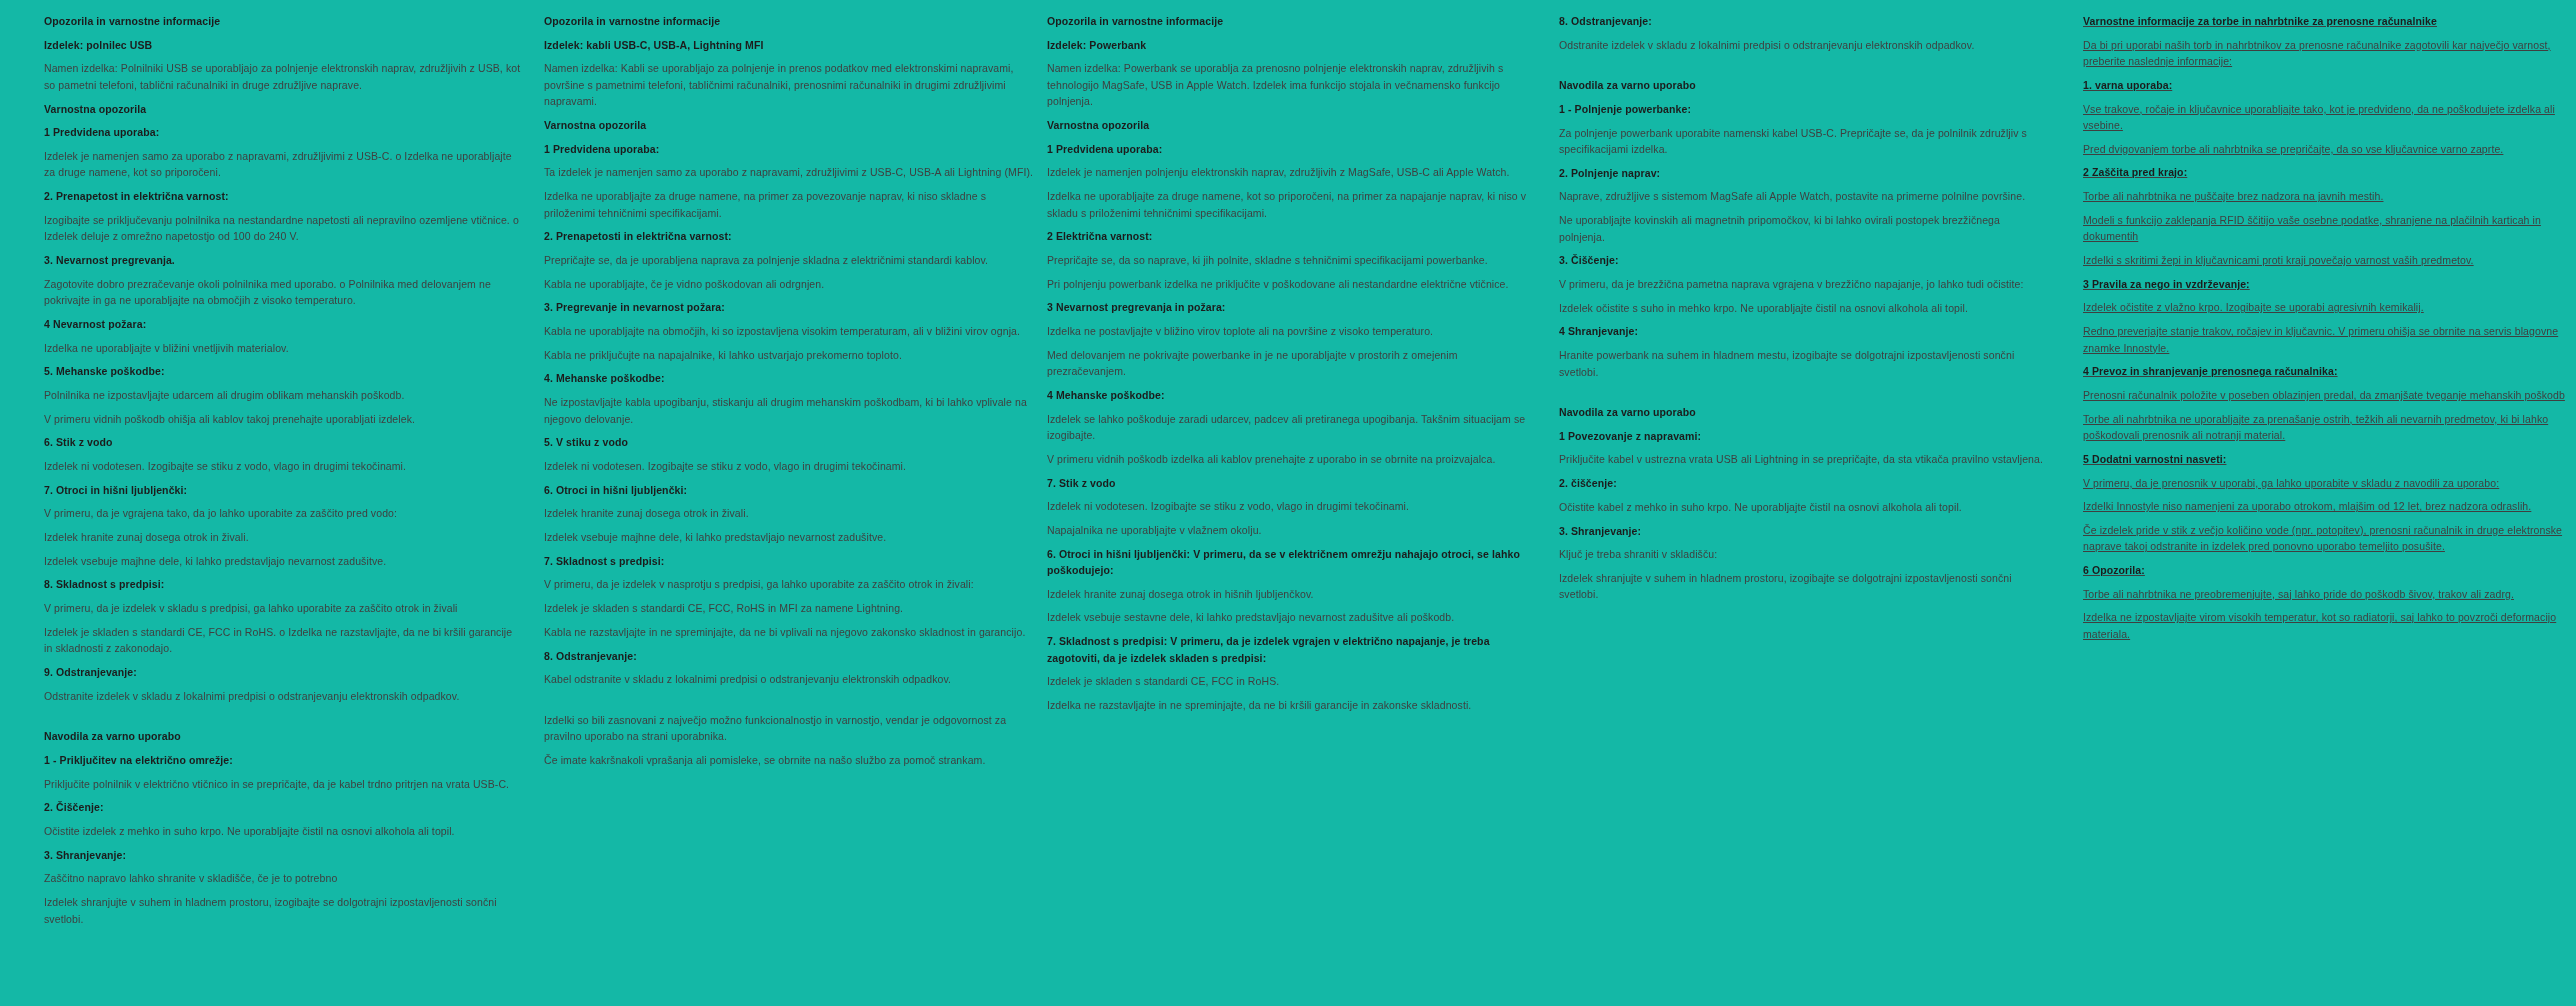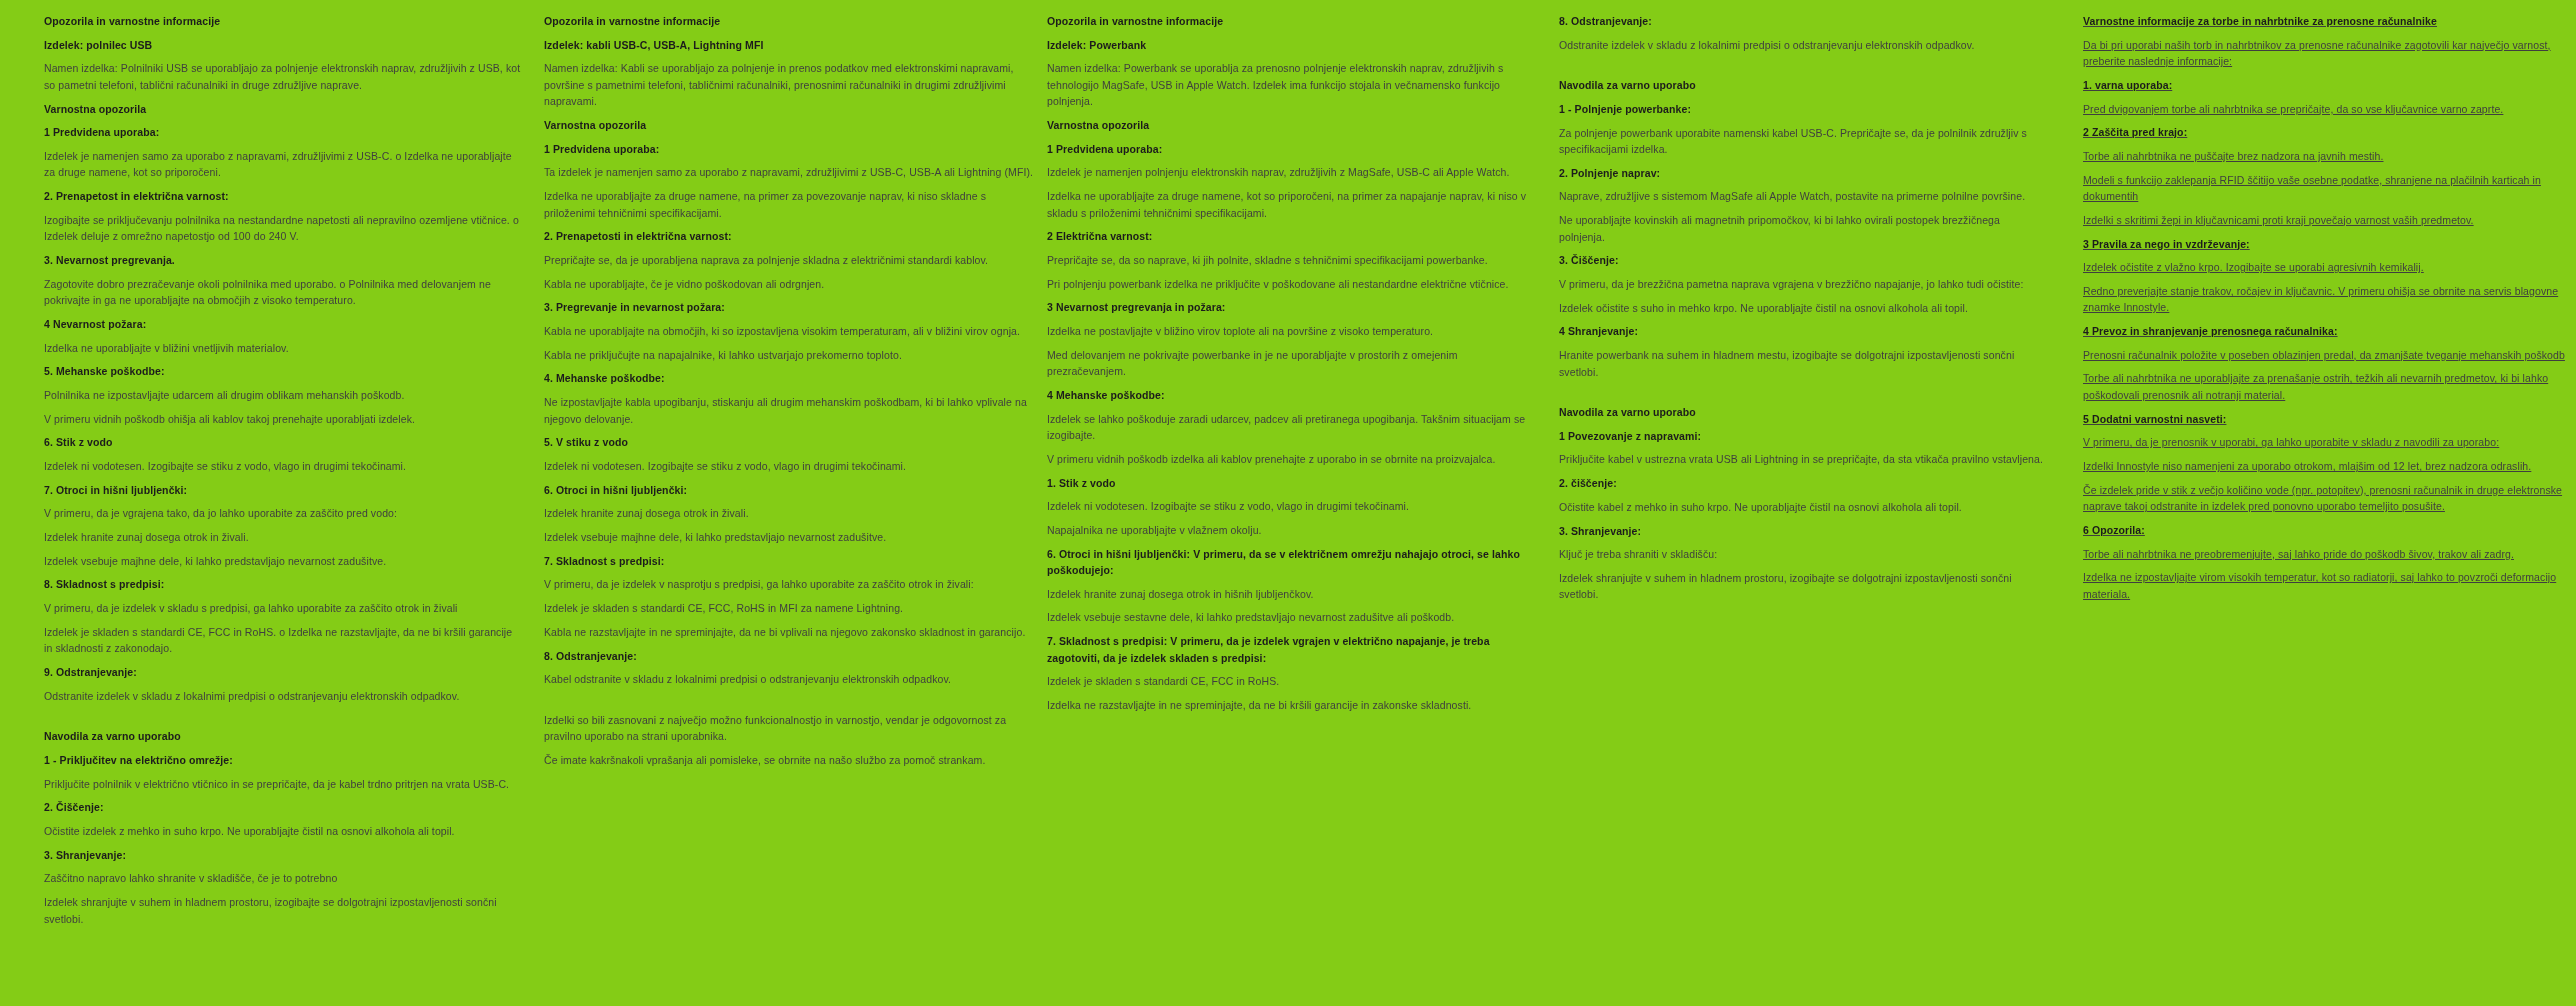--- a/index.html
+++ b/index.html
@@ -4,21 +4,21 @@
 <style>
   html, body {
     margin: 0;
     padding: 0;
     background: #ffffff;
   }
   .page {
     position: relative;
     width: 2576px;
     height: 1006px;
-    background: #84cc16;
+    background: #14b8a6;
     overflow: hidden;
     font-family: "Liberation Sans", sans-serif;
   }
   .col {
     position: absolute;
     top: 13px;
     font-size: 10.5px;
     line-height: 16.5px;
     color: #3f3f3f;
     letter-spacing: 0.1px;
@@ -115,21 +115,21 @@
       <div class="p">Izdelka ne uporabljajte za druge namene, kot so priporočeni, na primer za napajanje naprav, ki niso v skladu s priloženimi tehničnimi specifikacijami.</div>
       <div class="h2">2 Električna varnost:</div>
       <div class="p">Prepričajte se, da so naprave, ki jih polnite, skladne s tehničnimi specifikacijami powerbanke.</div>
       <div class="p">Pri polnjenju powerbank izdelka ne priključite v poškodovane ali nestandardne električne vtičnice.</div>
       <div class="h2">3 Nevarnost pregrevanja in požara:</div>
       <div class="p">Izdelka ne postavljajte v bližino virov toplote ali na površine z visoko temperaturo.</div>
       <div class="p">Med delovanjem ne pokrivajte powerbanke in je ne uporabljajte v prostorih z omejenim prezračevanjem.</div>
       <div class="h2">4 Mehanske poškodbe:</div>
       <div class="p">Izdelek se lahko poškoduje zaradi udarcev, padcev ali pretiranega upogibanja. Takšnim situacijam se izogibajte.</div>
       <div class="p">V primeru vidnih poškodb izdelka ali kablov prenehajte z uporabo in se obrnite na proizvajalca.</div>
-      <div class="h2">1. Stik z vodo</div>
+      <div class="h2">7. Stik z vodo</div>
       <div class="p">Izdelek ni vodotesen. Izogibajte se stiku z vodo, vlago in drugimi tekočinami.</div>
       <div class="p">Napajalnika ne uporabljajte v vlažnem okolju.</div>
       <div class="h2">6. Otroci in hišni ljubljenčki: V primeru, da se v električnem omrežju nahajajo otroci, se lahko poškodujejo:</div>
       <div class="p">Izdelek hranite zunaj dosega otrok in hišnih ljubljenčkov.</div>
       <div class="p">Izdelek vsebuje sestavne dele, ki lahko predstavljajo nevarnost zadušitve ali poškodb.</div>
       <div class="h2">7. Skladnost s predpisi: V primeru, da je izdelek vgrajen v električno napajanje, je treba zagotoviti, da je izdelek skladen s predpisi:</div>
       <div class="p">Izdelek je skladen s standardi CE, FCC in RoHS.</div>
       <div class="p">Izdelka ne razstavljajte in ne spreminjajte, da ne bi kršili garancije in zakonske skladnosti.</div>
     </section>
   <section class="col" id="col4">
@@ -152,20 +152,21 @@
       <div class="h2">2. čiščenje:</div>
       <div class="p">Očistite kabel z mehko in suho krpo. Ne uporabljajte čistil na osnovi alkohola ali topil.</div>
       <div class="h2">3. Shranjevanje:</div>
       <div class="p">Ključ je treba shraniti v skladišču:</div>
       <div class="p">Izdelek shranjujte v suhem in hladnem prostoru, izogibajte se dolgotrajni izpostavljenosti sončni svetlobi.</div>
     </section>
   <section class="col" id="col5">
       <div class="h1">Varnostne informacije za torbe in nahrbtnike za prenosne računalnike</div>
       <div class="p">Da bi pri uporabi naših torb in nahrbtnikov za prenosne računalnike zagotovili kar največjo varnost, preberite naslednje informacije:</div>
       <div class="h2">1. varna uporaba:</div>
+      <div class="p">Vse trakove, ročaje in ključavnice uporabljajte tako, kot je predvideno, da ne poškodujete izdelka ali vsebine.</div>
       <div class="p">Pred dvigovanjem torbe ali nahrbtnika se prepričajte, da so vse ključavnice varno zaprte.</div>
       <div class="h2">2 Zaščita pred krajo:</div>
       <div class="p">Torbe ali nahrbtnika ne puščajte brez nadzora na javnih mestih.</div>
       <div class="p">Modeli s funkcijo zaklepanja RFID ščitijo vaše osebne podatke, shranjene na plačilnih karticah in dokumentih</div>
       <div class="p">Izdelki s skritimi žepi in ključavnicami proti kraji povečajo varnost vaših predmetov.</div>
       <div class="h2">3 Pravila za nego in vzdrževanje:</div>
       <div class="p">Izdelek očistite z vlažno krpo. Izogibajte se uporabi agresivnih kemikalij.</div>
       <div class="p">Redno preverjajte stanje trakov, ročajev in ključavnic. V primeru ohišja se obrnite na servis blagovne znamke Innostyle.</div>
       <div class="h2">4 Prevoz in shranjevanje prenosnega računalnika:</div>
       <div class="p">Prenosni računalnik položite v poseben oblazinjen predal, da zmanjšate tveganje mehanskih poškodb</div>

